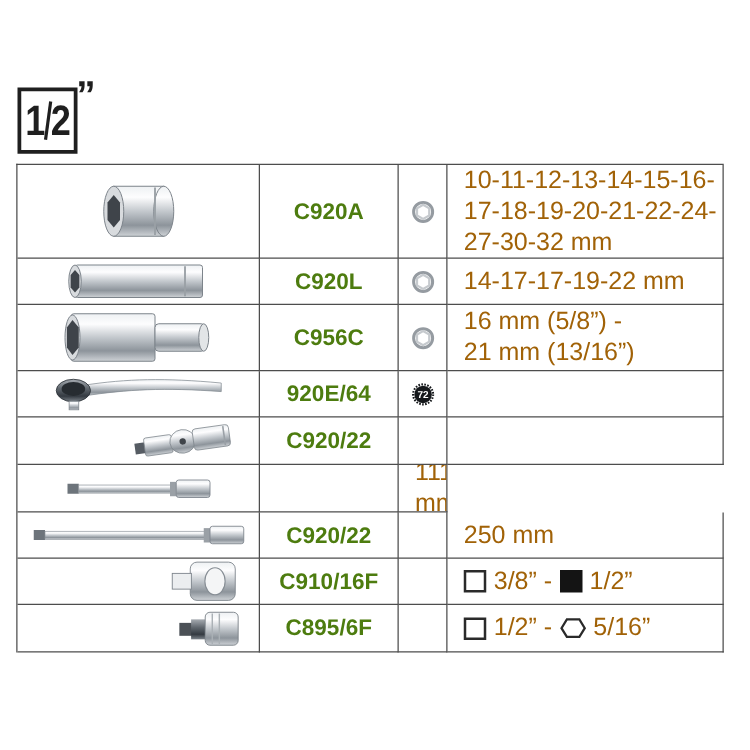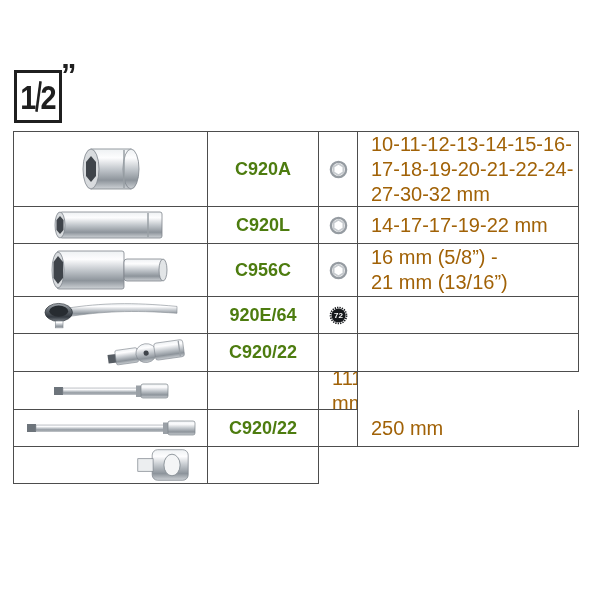--- a/index.html
+++ b/index.html
@@ -190,17 +190,45 @@
   </div>
 
   <div class="row h37">
     <div class="cell tool-right">
       <svg width="64" height="36" viewBox="0 0 64 40">
         <rect x="20" y="3" width="40" height="34" rx="6" fill="url(#chrome)" stroke="#7d848b" stroke-width="0.8"></rect>
         <rect x="4" y="13" width="17" height="14" fill="#eceef0" stroke="#7d848b" stroke-width="0.8"></rect>
         <ellipse cx="42" cy="20" rx="9" ry="12" fill="#f4f5f6" stroke="#868d94" stroke-width="1"></ellipse>
       </svg>
     </div>
-    <div class="cell"></div>
-  </div>
-
+    <div class="cell code">C910/16F</div>
+    <div class="cell"></div>
+    <div class="cell spec parts">
+      <span class="sq-open"></span>
+      <span>3/8” -</span>
+      <span class="sq-filled"></span>
+      <span>1/2”</span>
+    </div>
+  </div>
+
+  <div class="row h38">
+    <div class="cell tool-right">
+      <svg width="56" height="32" viewBox="0 0 56 34">
+        <rect x="3" y="12" width="11" height="11" fill="#4b5056"></rect>
+        <rect x="13" y="9" width="12" height="17" fill="url(#chromeDark)"></rect>
+        <rect x="25" y="3" width="28" height="28" rx="4" fill="url(#chrome)" stroke="#7d848b" stroke-width="0.8"></rect>
+        <line x1="31" y1="4" x2="31" y2="30" stroke="#aab0b5" stroke-width="1.2"></line>
+        <line x1="37" y1="4" x2="37" y2="30" stroke="#aab0b5" stroke-width="1.2"></line>
+      </svg>
+    </div>
+    <div class="cell code">C895/6F</div>
+    <div class="cell"></div>
+    <div class="cell spec parts">
+      <span class="sq-open"></span>
+      <span>1/2” -</span>
+      <svg width="21" height="17" viewBox="0 0 21 17" style="flex:0 0 auto">
+        <polygon points="5.5,1.5 15.5,1.5 19.8,8.5 15.5,15.5 5.5,15.5 1.2,8.5" fill="none" stroke="#2a2a2a" stroke-width="1.8"></polygon>
+      </svg>
+      <span>5/16”</span>
+    </div>
+  </div>
 
 </div>
 
 </body></html>

